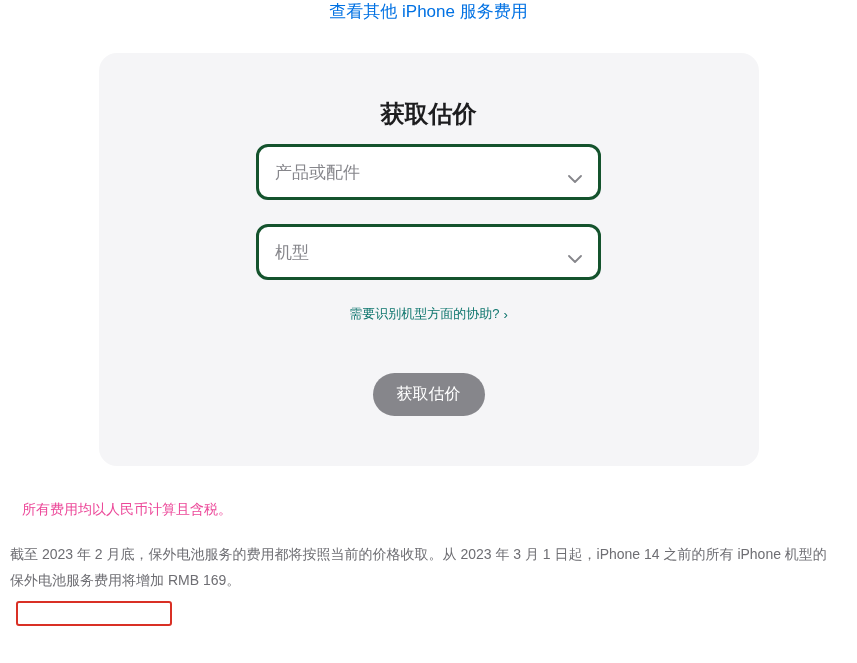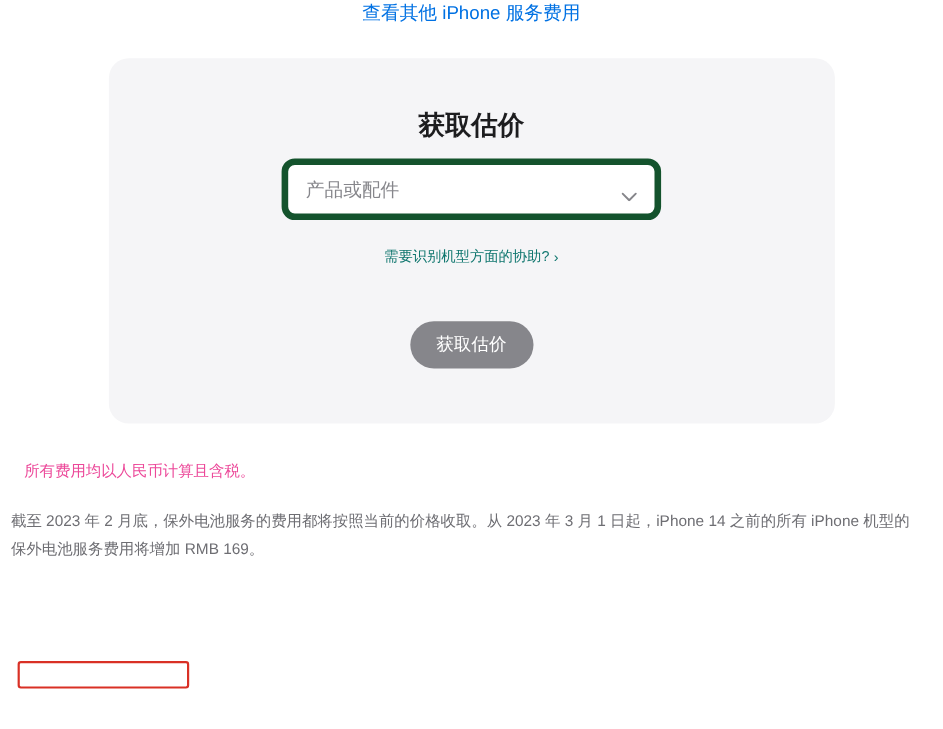--- a/index.html
+++ b/index.html
@@ -46,21 +46,21 @@
     }
     .select-wrapper {
       position: relative;
       width: 345px;
       margin: 0 auto 24px auto;
     }
     .select {
       width: 100%;
       height: 56px;
       background: #ffffff;
-      border: 6px solid #14532d;
+      border: 3px solid #14532d;
       border-radius: 12px;
       padding: 0 40px 0 16px;
       font-size: 17px;
       color: #86868b;
       text-align: center;
       cursor: pointer;
       display: flex;
       align-items: center;
       position: relative;
     }
@@ -135,20 +135,30 @@
     <div class="select">
       <span>产品或配件</span>
       <span class="select-chevron">
         <svg viewBox="0 0 14 8" fill="none">
             <path d="M1 1L7 7L13 1" stroke="#86868b" stroke-width="1.8" stroke-linecap="round" stroke-linejoin="round"></path>
           </svg>
       </span>
     </div>
   </div>
 
+  <div class="select-wrapper">
+    <div class="select">
+      <span>机型</span>
+      <span class="select-chevron">
+        <svg viewBox="0 0 14 8" fill="none">
+            <path d="M1 1L7 7L13 1" stroke="#86868b" stroke-width="1.8" stroke-linecap="round" stroke-linejoin="round"></path>
+          </svg>
+      </span>
+    </div>
+  </div>
 
   <a class="help-link">
     <span>需要识别机型方面的协助?</span>
     <span class="chev">›</span>
   </a>
 
   <div>
     <button class="submit-btn">获取估价</button>
   </div>
 </div>

